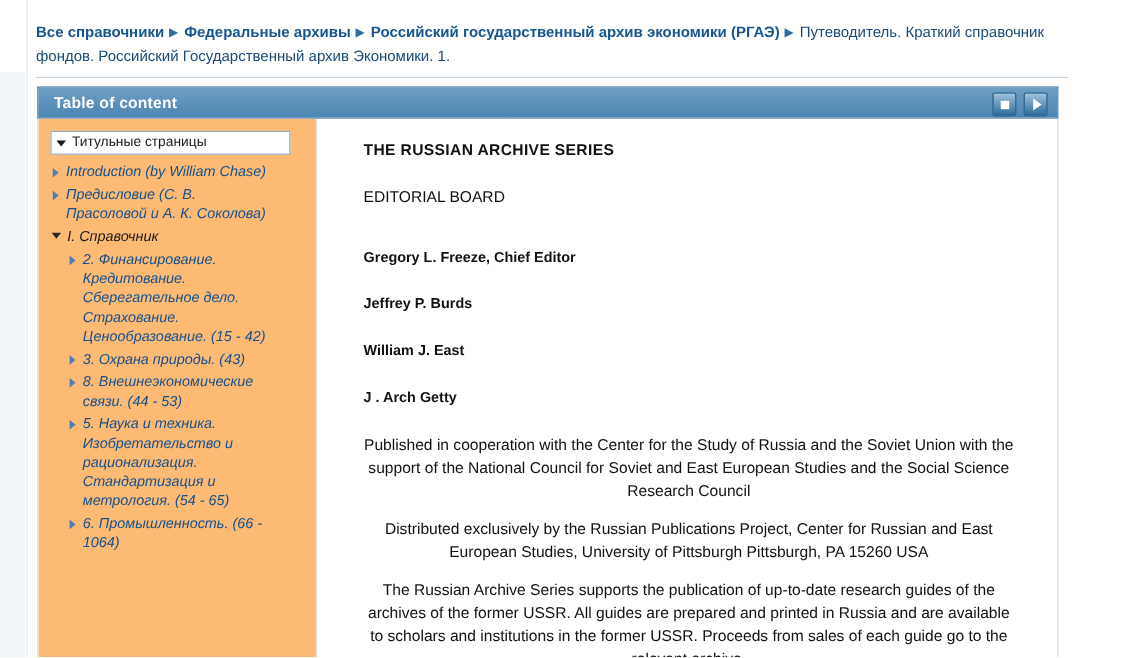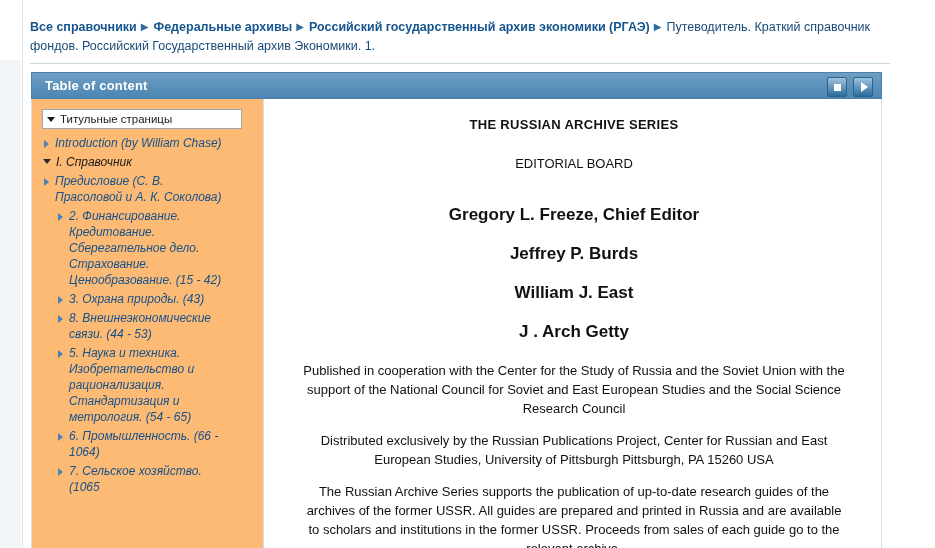--- a/index.html
+++ b/index.html
@@ -200,24 +200,24 @@
     padding: 16px 38px 0 38px;
     box-sizing: border-box;
     overflow: hidden;
   }
   .doc p {
     margin: 0 0 13px 0;
     font-size: 13px;
     line-height: 19px;
     color: #111111;
   }
-  .doc .center { text-align: center; }
+  .doc .center { text-align: left; }
   .doc .t-title { font-size: 13px; font-weight: bold; letter-spacing: 0.3px; margin-bottom: 20px;}
   .doc .t-board { font-size: 13px; font-weight: normal; margin-bottom: 32px;}
-  .doc .t-name { font-size: 17px; font-weight: bold; margin-bottom: 20px;}
+  .doc .t-name { font-size: 12px; font-weight: bold; margin-bottom: 20px;}
   .doc .body-par { text-align: center; }
 </style>
 </head>
 <body>
 
 <div id="page">
 
   <div class="left-stripe">
     <div class="left-stripe-inner"></div>
   </div>
@@ -244,30 +244,30 @@
       <div class="toc-select">
         <span class="caret-down"></span>
         <span>Титульные страницы</span>
       </div>
 
       <div class="toc-item level1">
         <span class="arrow-right"></span>
         <span class="label">Introduction (by William Chase)</span>
       </div>
 
+      <div class="toc-item level1">
+        <span class="arrow-right"></span>
+        <span class="label">Предисловие (С. В. Прасоловой и А. К. Соколова)</span>
+      </div>
+
       <div class="toc-item level1 section">
         <span class="arrow-open"></span>
         <span class="label">I. Справочник</span>
       </div>
 
-      <div class="toc-item level1">
-        <span class="arrow-right"></span>
-        <span class="label">Предисловие (С. В. Прасоловой и А. К. Соколова)</span>
-      </div>
-
 
       <div class="toc-item level2">
         <span class="arrow-right"></span>
         <span class="label">2. Финансирование. Кредитование. Сберегательное дело. Страхование. Ценообразование. (15 - 42)</span>
       </div>
 
       <div class="toc-item level2">
         <span class="arrow-right"></span>
         <span class="label">3. Охрана природы. (43)</span>
       </div>
@@ -280,24 +280,20 @@
       <div class="toc-item level2">
         <span class="arrow-right"></span>
         <span class="label">5. Наука и техника. Изобретательство и рационализация. Стандартизация и метрология. (54 - 65)</span>
       </div>
 
       <div class="toc-item level2">
         <span class="arrow-right"></span>
         <span class="label">6. Промышленность. (66 - 1064)</span>
       </div>
 
-      <div class="toc-item level2">
-        <span class="arrow-right"></span>
-        <span class="label">7. Сельское хозяйство. (1065</span>
-      </div>
     </div>
 
     <div class="doc">
       <p class="center t-title">THE RUSSIAN ARCHIVE SERIES</p>
       <p class="center t-board">EDITORIAL BOARD</p>
       <p class="center t-name">Gregory L. Freeze, Chief Editor</p>
       <p class="center t-name">Jeffrey P. Burds</p>
       <p class="center t-name">William J. East</p>
       <p class="center t-name">J . Arch Getty</p>
       <p class="body-par">Published in cooperation with the Center for the Study of Russia and the Soviet Union with the support of the National Council for Soviet and East European Studies and the Social Science Research Council</p>

